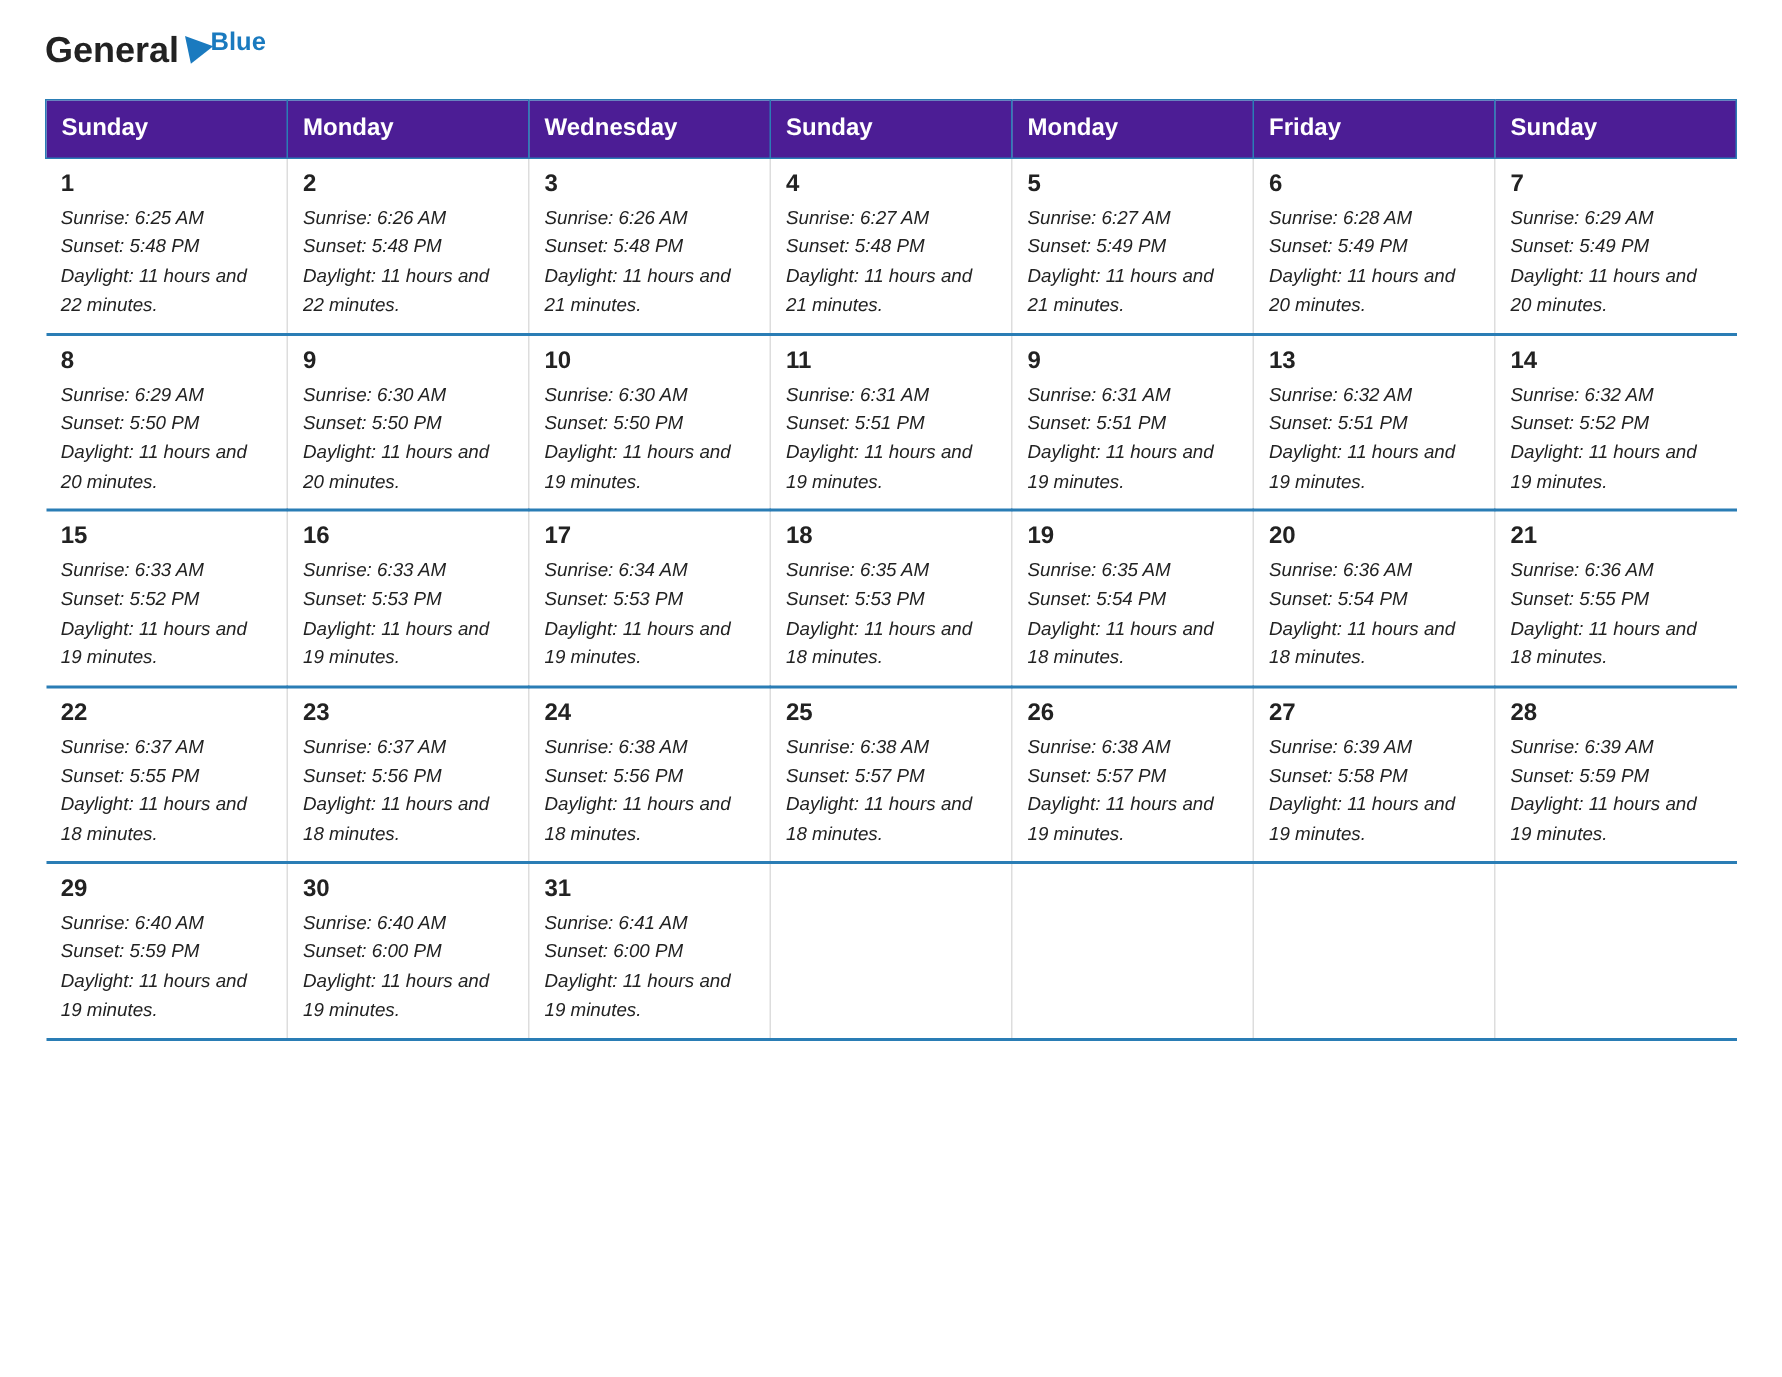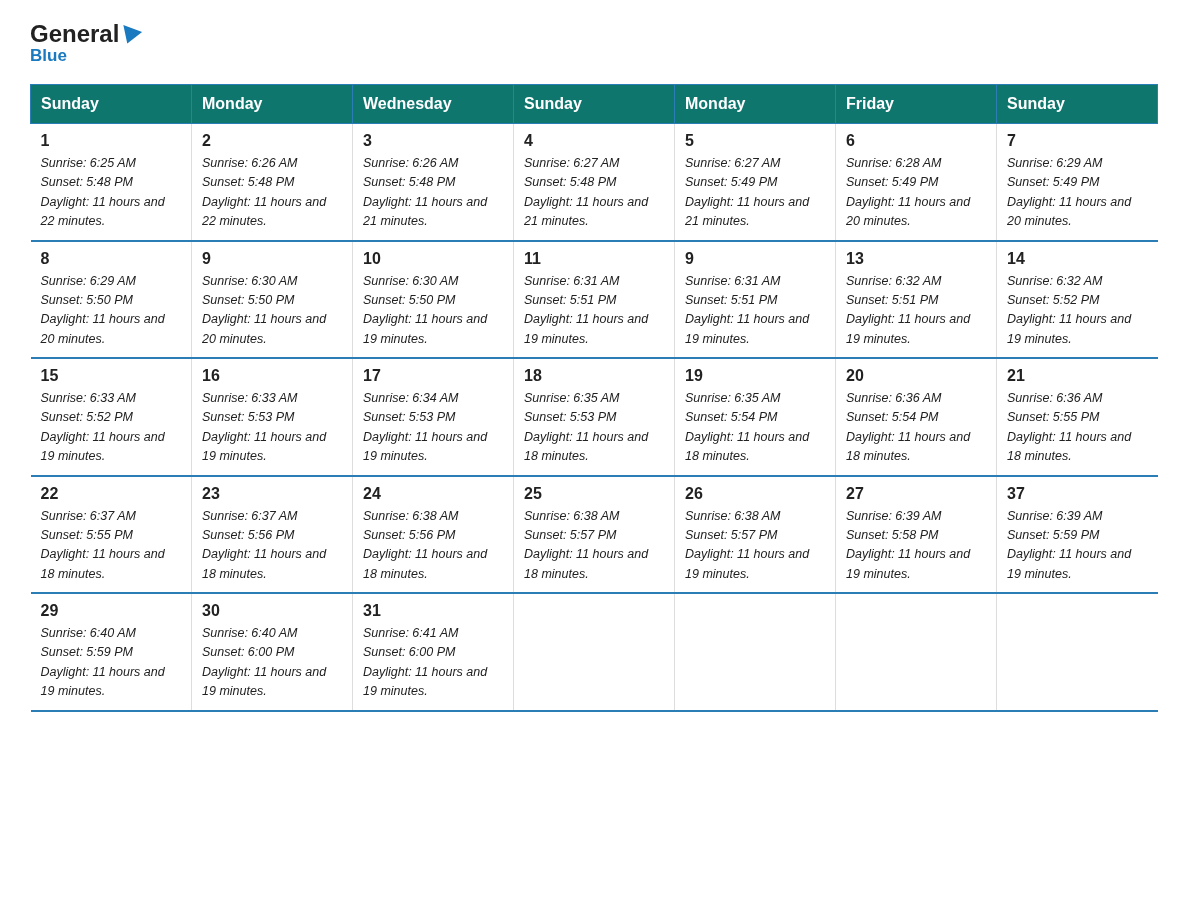--- a/index.html
+++ b/index.html
@@ -12,21 +12,20 @@
       padding: 20px 30px;
     }
     .header {
       display: flex;
       justify-content: space-between;
       align-items: flex-start;
       margin-bottom: 18px;
     }
     .logo {
       display: flex;
-      flex-direction: column;
       align-items: flex-start;
     }
     .title-block {
       text-align: right;
     }
     .month-title {
       font-size: 52px;
       font-weight: normal;
       color: #222;
       line-height: 1.1;
@@ -34,21 +33,21 @@
     .location-title {
       font-size: 22px;
       color: #444;
       margin-top: 4px;
     }
     table {
       width: 100%;
       border-collapse: collapse;
     }
     thead tr th {
-      background-color: #0f766e;
+      background-color: #4c1d95;
       color: #fff;
       font-size: 16px;
       font-weight: bold;
       padding: 10px 10px;
       text-align: left;
       border: 1px solid #2a7db5;
     }
     tbody tr {
       border-bottom: 2px solid #2a7db5;
     }
@@ -190,21 +189,21 @@
         <td><span class="day-num">23</span>
         <span class="day-info">Sunrise: 6:37 AM<br>Sunset: 5:56 PM<br>Daylight: 11 hours and 18 minutes.</span></td>
         <td><span class="day-num">24</span>
         <span class="day-info">Sunrise: 6:38 AM<br>Sunset: 5:56 PM<br>Daylight: 11 hours and 18 minutes.</span></td>
         <td><span class="day-num">25</span>
         <span class="day-info">Sunrise: 6:38 AM<br>Sunset: 5:57 PM<br>Daylight: 11 hours and 18 minutes.</span></td>
         <td><span class="day-num">26</span>
         <span class="day-info">Sunrise: 6:38 AM<br>Sunset: 5:57 PM<br>Daylight: 11 hours and 19 minutes.</span></td>
         <td><span class="day-num">27</span>
         <span class="day-info">Sunrise: 6:39 AM<br>Sunset: 5:58 PM<br>Daylight: 11 hours and 19 minutes.</span></td>
-        <td><span class="day-num">37</span>
+        <td><span class="day-num">28</span>
         <span class="day-info">Sunrise: 6:39 AM<br>Sunset: 5:59 PM<br>Daylight: 11 hours and 19 minutes.</span></td>
       </tr>
       <tr>
         <td><span class="day-num">29</span>
         <span class="day-info">Sunrise: 6:40 AM<br>Sunset: 5:59 PM<br>Daylight: 11 hours and 19 minutes.</span></td>
         <td><span class="day-num">30</span>
         <span class="day-info">Sunrise: 6:40 AM<br>Sunset: 6:00 PM<br>Daylight: 11 hours and 19 minutes.</span></td>
         <td><span class="day-num">31</span>
         <span class="day-info">Sunrise: 6:41 AM<br>Sunset: 6:00 PM<br>Daylight: 11 hours and 19 minutes.</span></td>
         <td></td>

